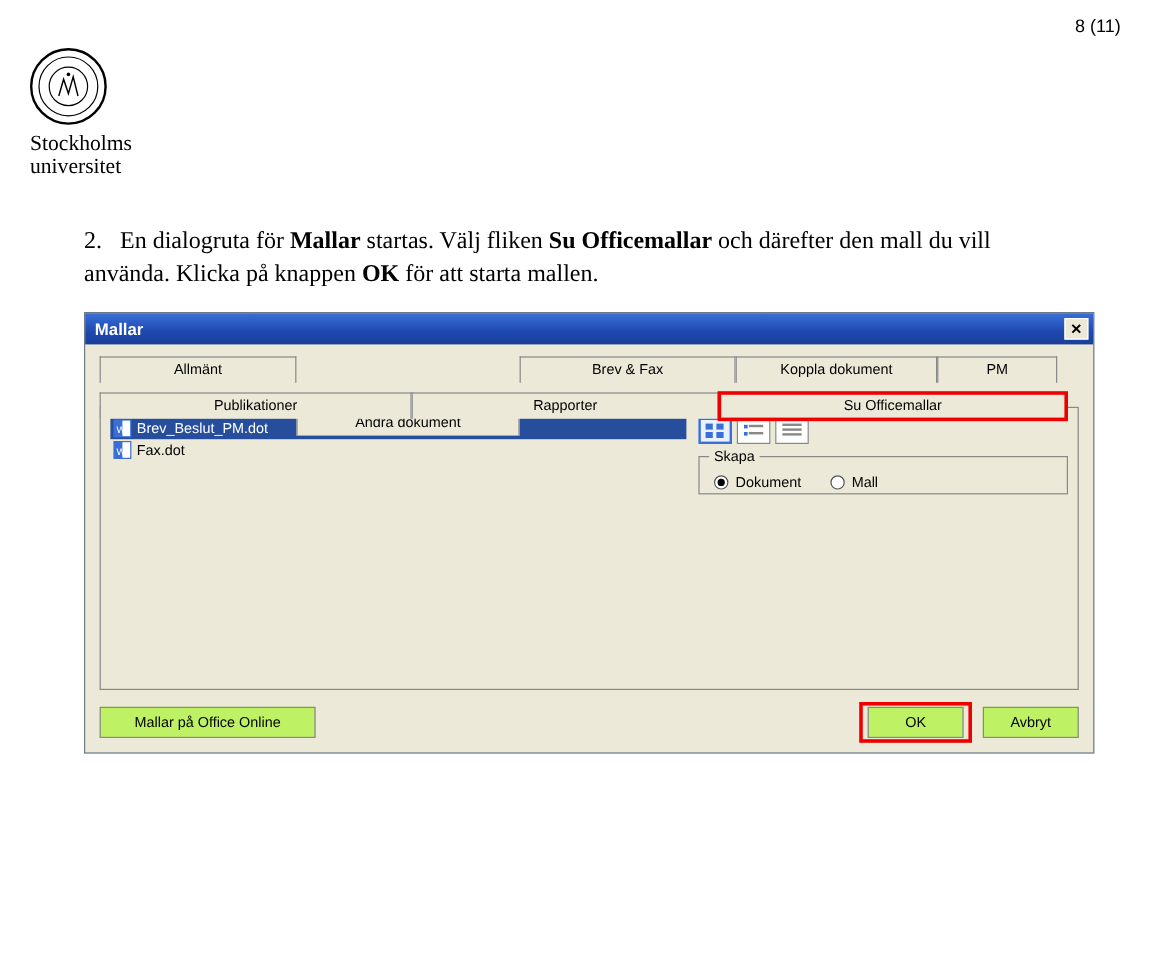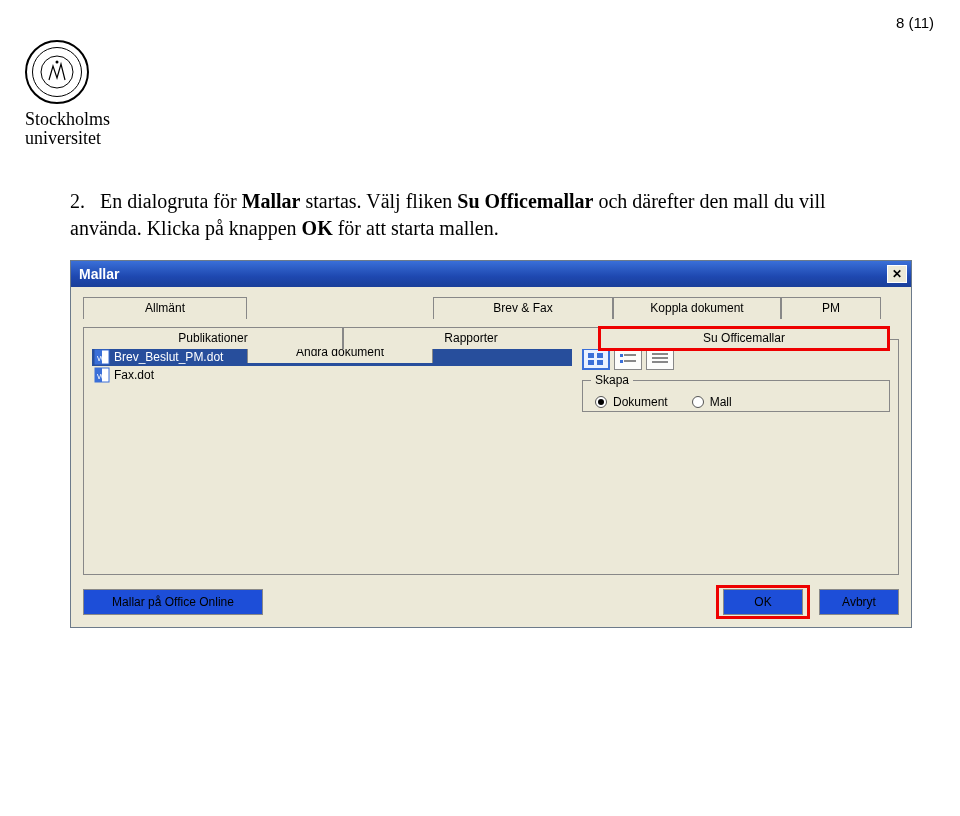--- a/index.html
+++ b/index.html
@@ -92,21 +92,21 @@
   .preview { height: 230px; display:flex; align-items:center; justify-content:center; color:#000; font-size:12px; }
   .createrow { display:flex; align-items:center; gap:24px; padding:4px 4px 2px 4px; }
   .radio { display:flex; align-items:center; gap:6px; font-size:12px; }
   .radio .rb {
     width:12px; height:12px; border:1px solid #555; border-radius:50%; background:#fff;
     display:flex; align-items:center; justify-content:center;
   }
   .radio .rb .dot { width:6px; height:6px; border-radius:50%; background:#000; }
   .footer { display:flex; align-items:center; justify-content:space-between; margin-top:14px; gap:12px; }
   .btn {
-    height: 26px; border:1px solid #888; background:#1d4ed8;
+    height: 26px; border:1px solid #888; background:#bef264;
     display:flex; align-items:center; justify-content:center; font-size:12px; padding: 0 14px;
     min-width:80px;
   }
   .btn.wide { min-width: 180px; }
   .okwrap { position:relative; display:inline-block; }
   .okwrap .hl {
     position:absolute; inset:-4px -7px; border:3px solid #e00; pointer-events:none;
   }
   .footer-right { display:flex; gap:16px; align-items:center; }
   .spacer { height: 180px; }

